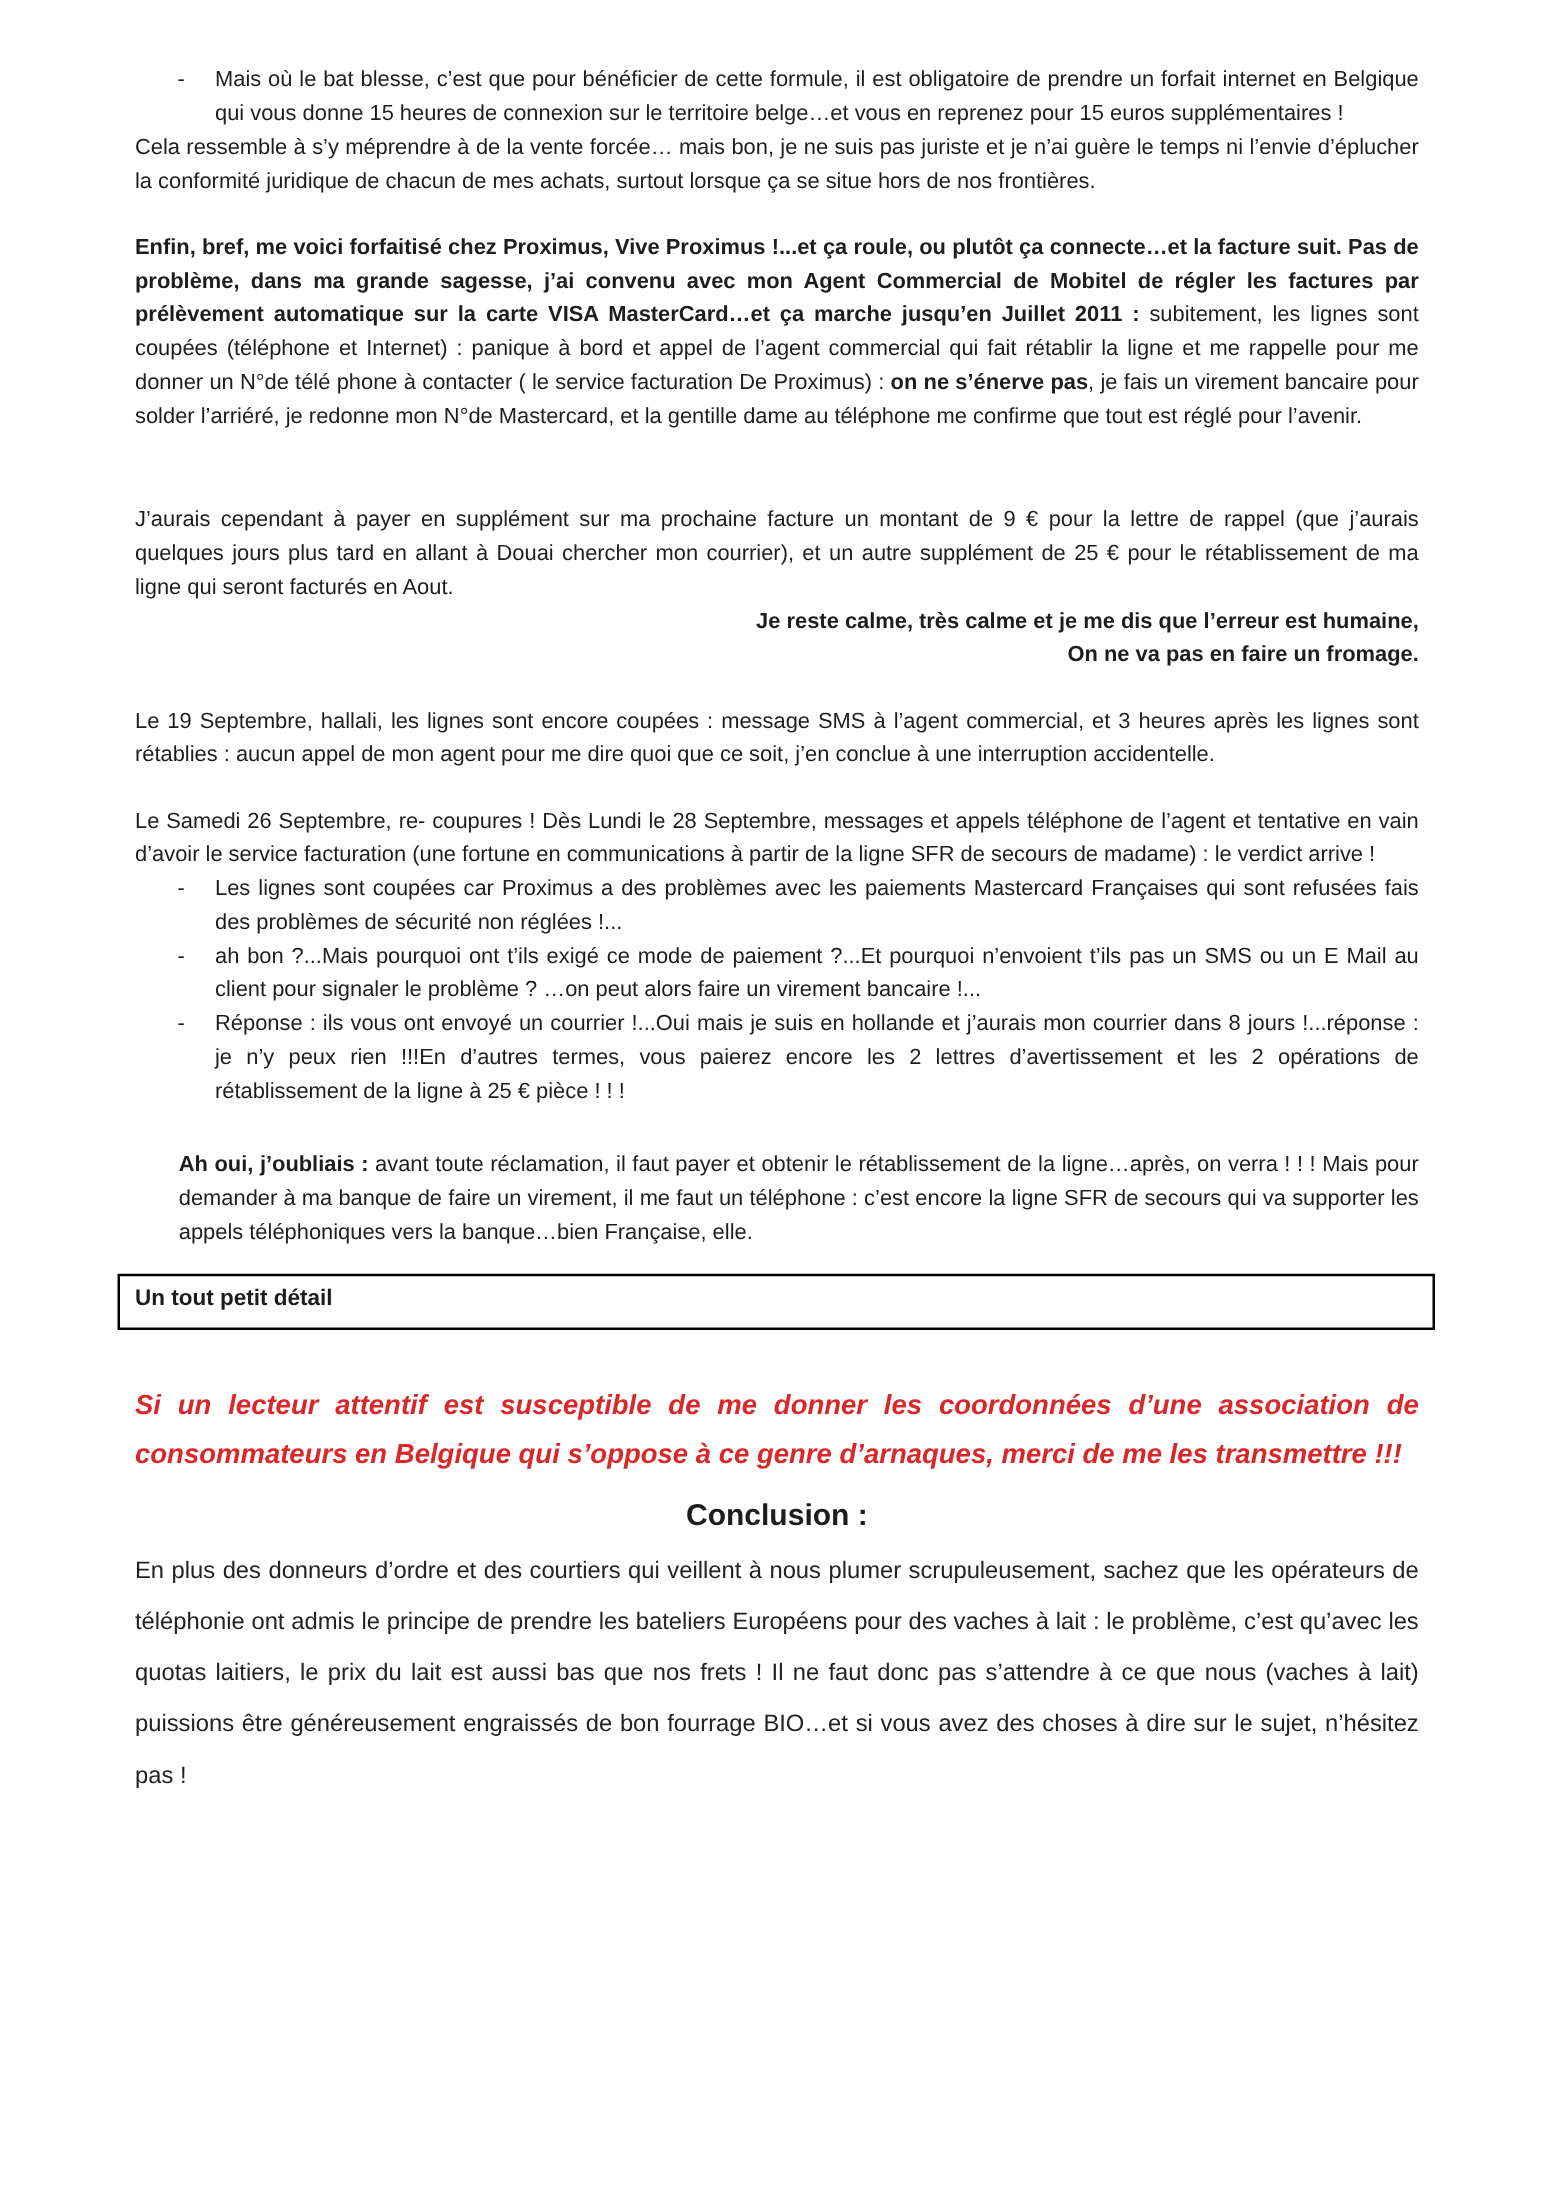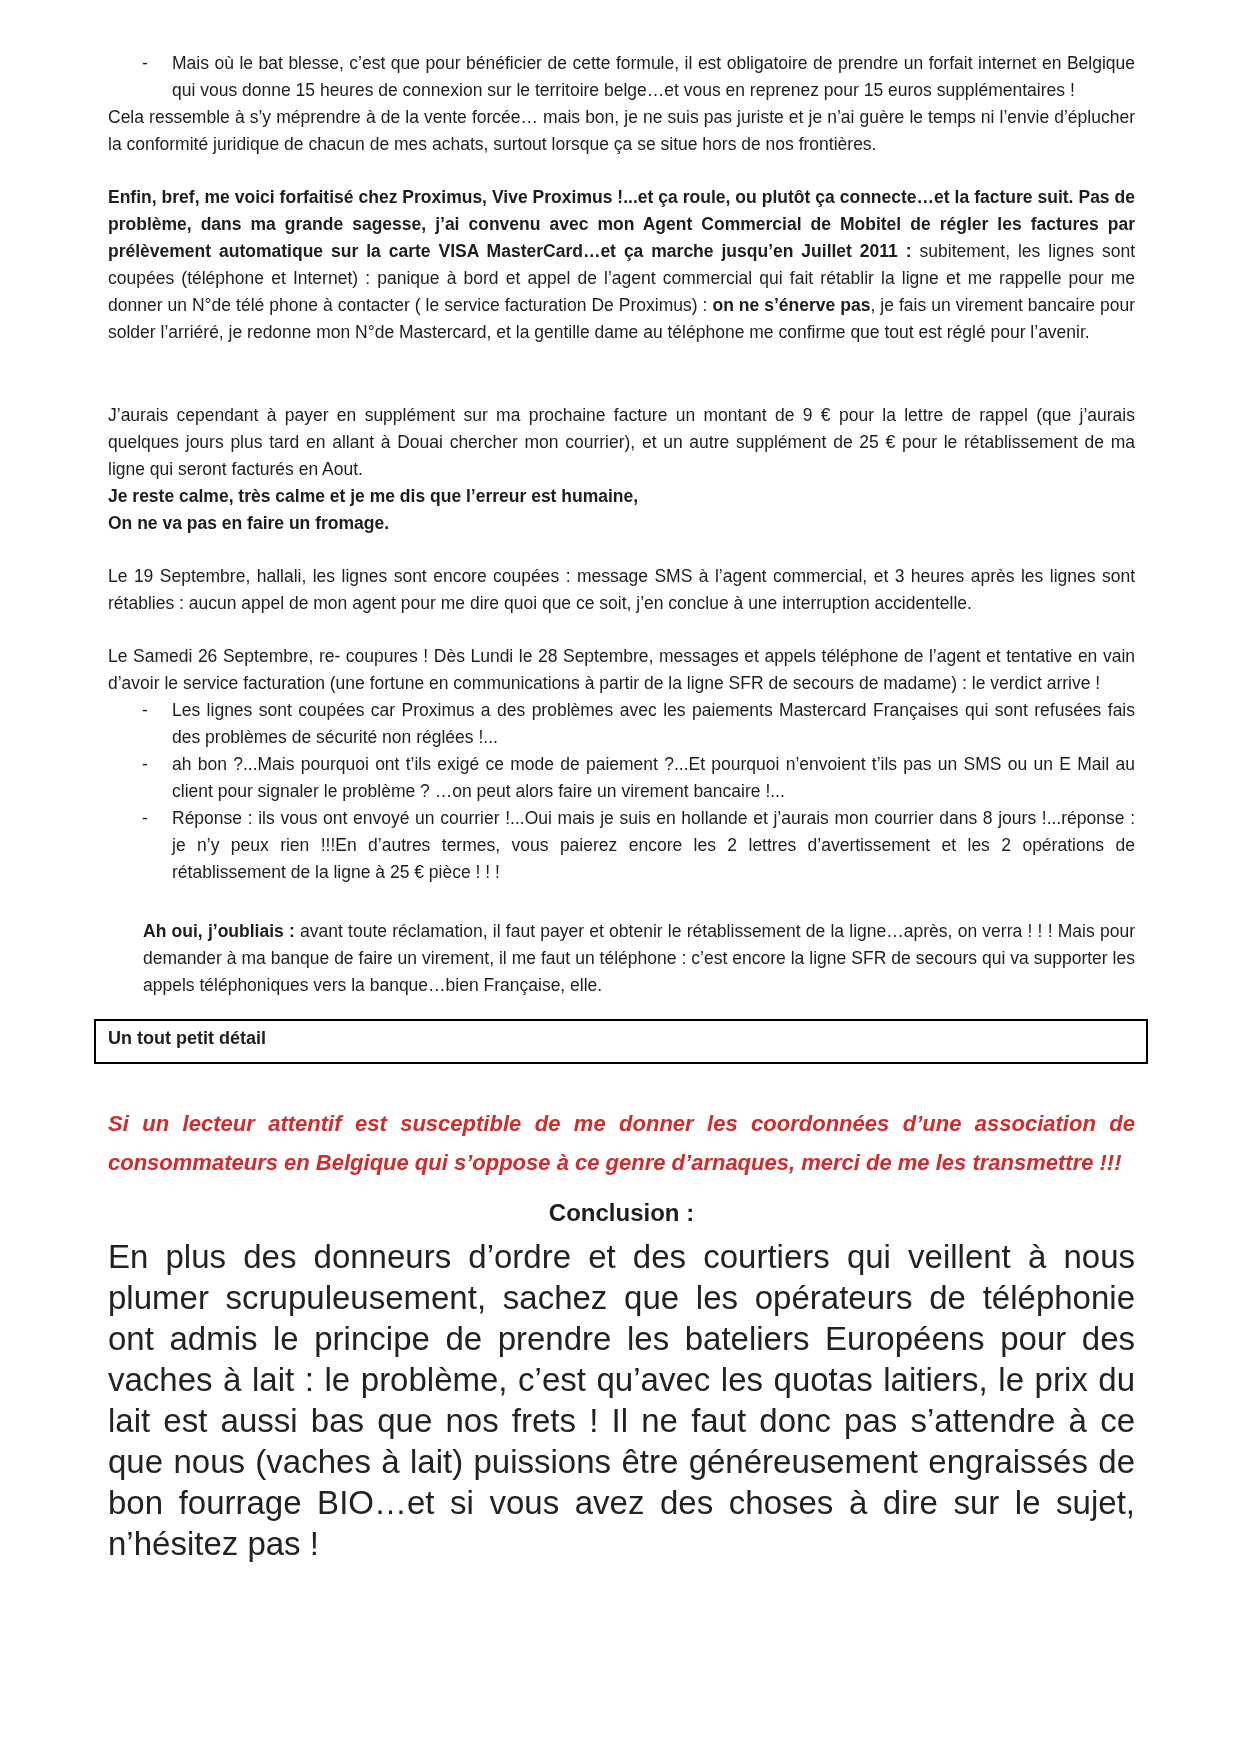--- a/index.html
+++ b/index.html
@@ -19,21 +19,21 @@
   }
   p { margin: 0; }
   .b { font-weight: bold; }
 
   ul.dash-list { list-style: none; margin: 0; padding: 0; }
   ul.dash-list li { position: relative; padding-left: 64px; }
   ul.dash-list .dash { position: absolute; left: 34px; top: 0; }
 
   .para-story    { margin-top: 26px; }
   .para-surcharge{ margin-top: 56px; }
-  .motto         { text-align: left; font-weight: bold; }
+  .motto         { text-align: right; font-weight: bold; }
   .para-sep19    { margin-top: 26px; }
   .para-sep26    { margin-top: 26px; }
   .para-reminder { margin-top: 32px; margin-left: 35px; }
 
   .detail-box {
     margin: 20px -13px 0 -14px;
     border: 2px solid #000000;
     padding: 4px 22px 10px 12px;
   }
   .detail-box .box-title { font-weight: bold; font-size: 18px; }
@@ -49,21 +49,21 @@
 
   .conclusion-heading {
     margin-top: 16px;
     text-align: center;
     font-weight: bold;
     font-size: 24px;
     line-height: 30px;
   }
   .conclusion-para {
     margin-top: 8px;
-    font-size: 33px;
+    font-size: 19px;
     line-height: 41px;
     color: #222222;
   }
 </style>
 </head>
 <body>
 
 <div class="page">
 
   <ul class="dash-list">

